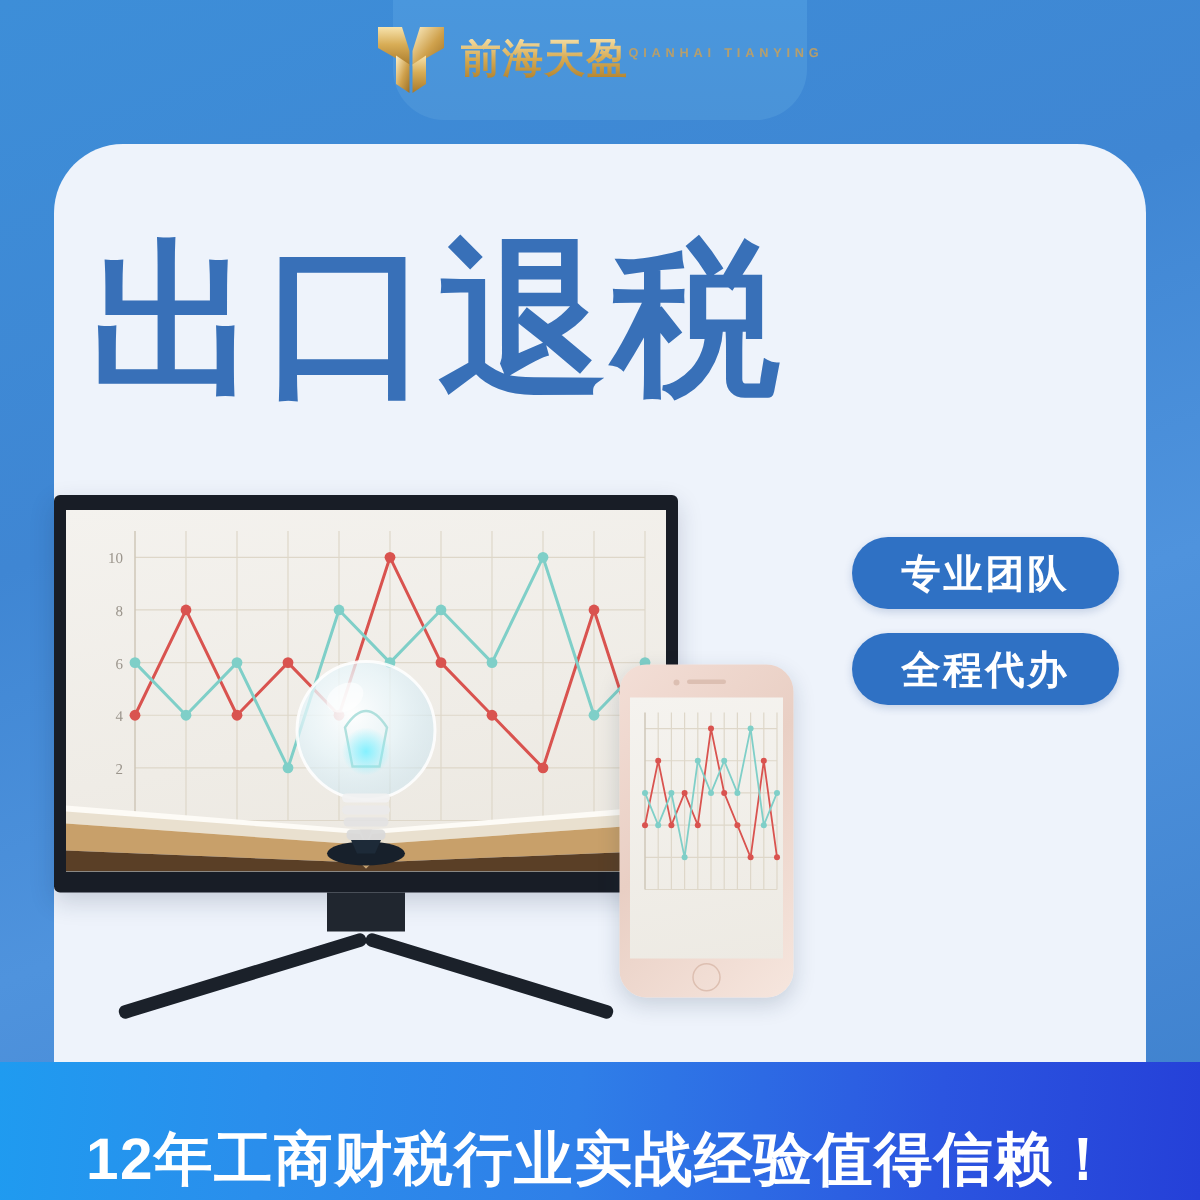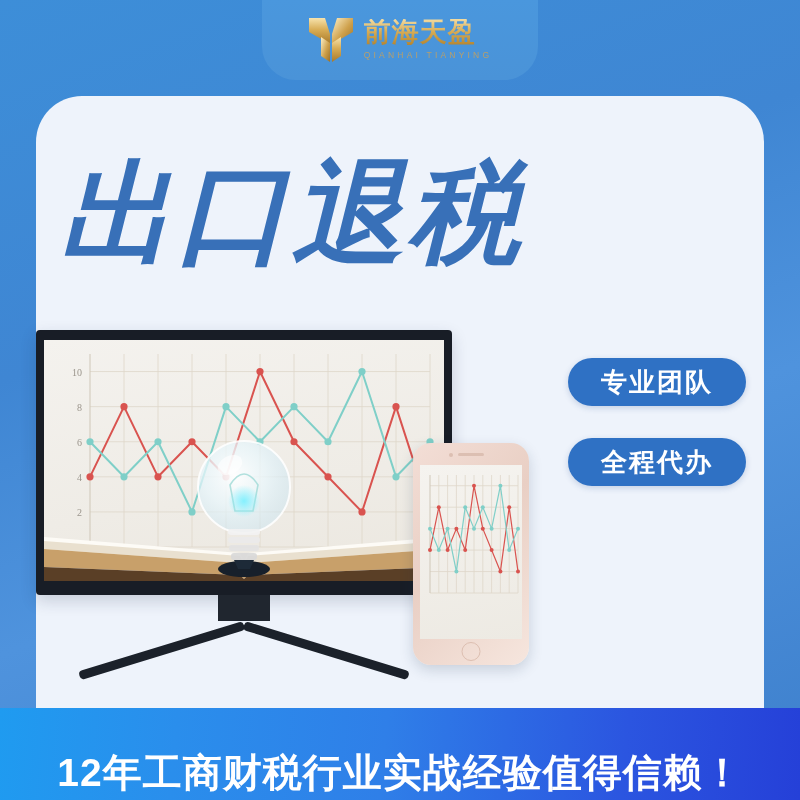--- a/index.html
+++ b/index.html
@@ -43,38 +43,37 @@
   .notch::after { right:-34px; border-top-left-radius:34px;
     background:radial-gradient(circle at 100% 100%, transparent 34px, #4a95da 35px); }
 
   
   .logo-wrap {
     position:absolute; left:0; right:0; top:14px;
     display:flex; align-items:center; justify-content:center; gap:10px;
     z-index:6;
   }
   .logo-mark { width:46px; height:50px; position:relative; }
-  .logo-text-col { display:flex; flex-direction:column; align-items:flex-start; }
+  .logo-text-col { display:flex; flex-direction:row; align-items:flex-start; }
   .logo-cn {
     font-size:27px; font-weight:bold; letter-spacing:1px; line-height:1;
     background:linear-gradient(180deg,#f3dca2 0%,#d6ab54 48%,#b2832f 100%);
     -webkit-background-clip:text; background-clip:text; color:transparent;
   }
   .logo-en {
     font-size:8.5px; letter-spacing:3.2px; margin-top:4px;
-    color:#c9a15a; font-weight:normal; opacity:.85;
+    color:#c9a15a; font-weight:bold; opacity:.85;
   }
 
   
   .headline {
     position:absolute; left:60px; top:158px;
     font-size:112px; font-weight:bold; line-height:1;
     color:#3870b8; letter-spacing:4px;
     z-index:4;
-    font-style:italic;
   }
 
   
   .monitor { position:absolute; left:36px; top:330px; width:416px; z-index:3;}
   .bezel {
     width:416px; height:265px; background:#181d26;
     border-radius:4px; padding:10px 8px 14px 8px;
     box-shadow:0 6px 16px rgba(20,40,70,.18);
   }
   .screen {
@@ -129,21 +128,21 @@
   }
   .phone-home{
     position:absolute; bottom:4px; left:50%; transform:translateX(-50%);
     width:19px; height:19px; border-radius:50%;
     border:1.5px solid #ddbfb1;
   }
 
   
   .pills{
     position:absolute; right:54px; top:358px; z-index:6;
-    display:flex; flex-direction:column; gap:32px;
+    display:flex; flex-direction:column; gap:16px;
   }
   .pill{
     width:178px; height:48px; border-radius:26px;
     background:#2f71c4; color:#fff;
     display:flex; align-items:center; justify-content:center;
     font-size:26px; font-weight:bold; letter-spacing:2px;
     box-shadow:0 2px 6px rgba(30,70,140,.2);
   }
 
   

